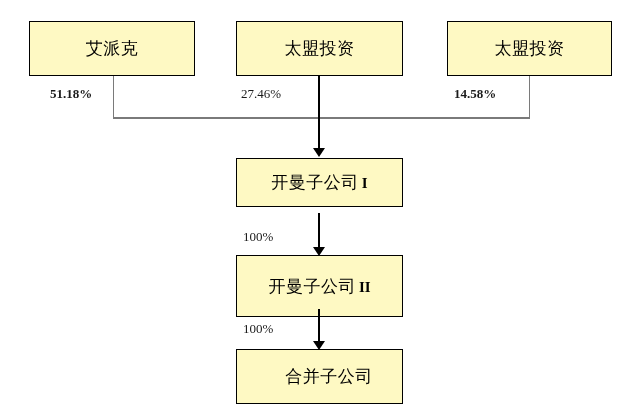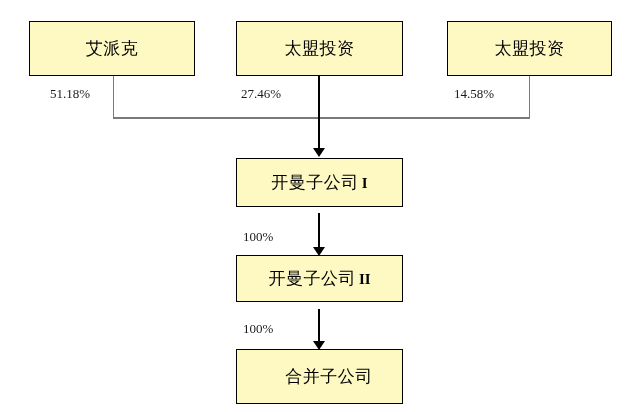--- a/index.html
+++ b/index.html
@@ -40,21 +40,21 @@
     letter-spacing: 0;
   }
 
   
   #node-aipaike   { left: 29px;  top: 21px;  width: 166px; height: 55px; }
   #node-taimeng   { left: 236px; top: 21px;  width: 167px; height: 55px; }
   #node-junlian   { left: 447px; top: 21px;  width: 165px; height: 55px; }
 
   
   #node-cayman-1  { left: 236px; top: 158px; width: 167px; height: 49px; }
-  #node-cayman-2  { left: 236px; top: 255px; width: 167px; height: 47px; }
+  #node-cayman-2  { left: 236px; top: 255px; width: 167px; height: 62px; }
   #node-merger    { left: 236px; top: 349px; width: 167px; height: 55px; padding-left: 19px; }
 
   
   .vline {
     position: absolute;
     width: 1px;
     background: #7a7a7a;
   }
   .vline.dark {
     background: #000000;
@@ -93,21 +93,21 @@
   #arrow-b    { left: 313px; top: 341px; }
 
   
   .edge-label {
     position: absolute;
     font-size: 13px;
     color: #1a1a1a;
     white-space: nowrap;
     line-height: 1;
   }
-  .edge-label.bold { font-weight: normal; }
+  .edge-label.bold { font-weight: bold; }
 
   #pct-aipaike { left: 50px;  top: 87px; }
   #pct-taimeng { left: 241px; top: 87px; }
   #pct-junlian { left: 454px; top: 87px; }
   #pct-c1      { left: 243px; top: 230px; }
   #pct-c2      { left: 243px; top: 322px; }
 </style>
 </head>
 <body>
 

